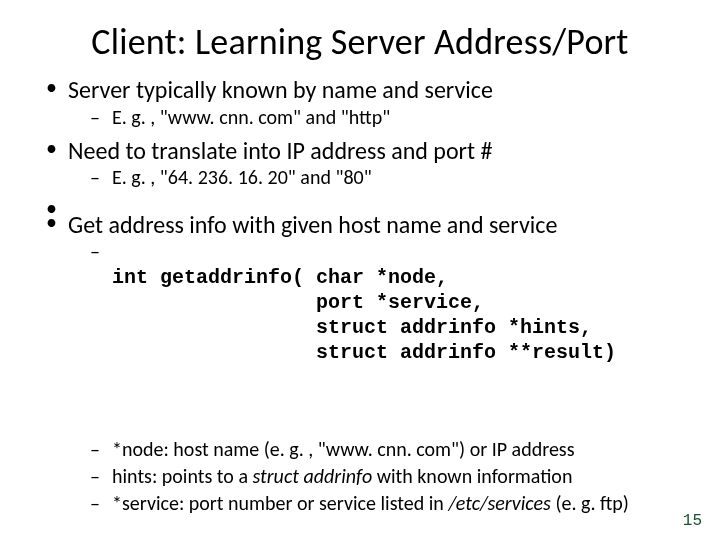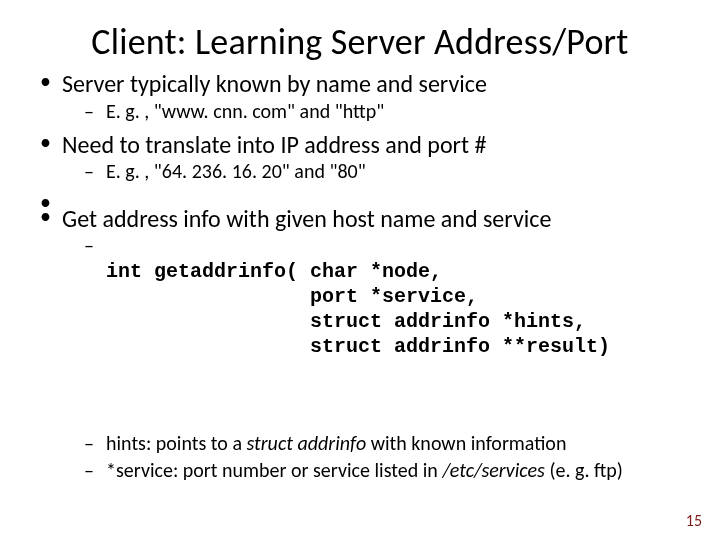--- a/index.html
+++ b/index.html
@@ -21,21 +21,21 @@
   .title {
     font-size: 36px;
     line-height: 1.15;
     text-align: center;
     margin: 4px 0 2px 0;
     font-weight: 400;
     letter-spacing: 0.2px;
   }
   ul.outer {
     list-style: none;
-    margin: 6px;
+    margin: 12px;
     padding: 0;
   }
   ul.outer > li {
     position: relative;
     padding-left: 26px;
     font-size: 24px;
     line-height: 1.22;
     margin-bottom: 0px;
   }
   ul.outer > li::before {
@@ -77,21 +77,22 @@
     display: block;
   }
   .ital {
     font-style: italic;
   }
   .pagenum {
     position: absolute;
     right: 18px;
     bottom: 10px;
     font-size: 16px;
-    color: #7f1d1d;
+    color: #14532d;
+    font-family: Liberation Mono, monospace;
   }
 </style>
 </head>
 <body>
 
 <div class="slide">
 
   <div class="title">Client: Learning Server Address/Port</div>
 
   <ul class="outer">
@@ -119,20 +120,23 @@
           <span class="codeblock">
 <span class="cl">int getaddrinfo( char *node,</span><span class="cl">                 port *service,</span><span class="cl">                 struct addrinfo *hints,</span><span class="cl">                 struct addrinfo **result)</span>
           </span>
         </li>
       </ul>
 
       <div class="gap"></div>
 
       <ul class="inner">
         <li>
+          <span>*node: host name (e. g. , "www. cnn. com") or IP address</span>
+        </li>
+        <li>
           <span>hints: points to a  </span><span class="ital">struct addrinfo</span><span> with known information</span>
         </li>
         <li>
           <span>*service: port number or service listed in </span><span class="ital">/etc/services</span><span> (e. g. ftp)</span>
         </li>
       </ul>
     </li>
 
   </ul>
 

